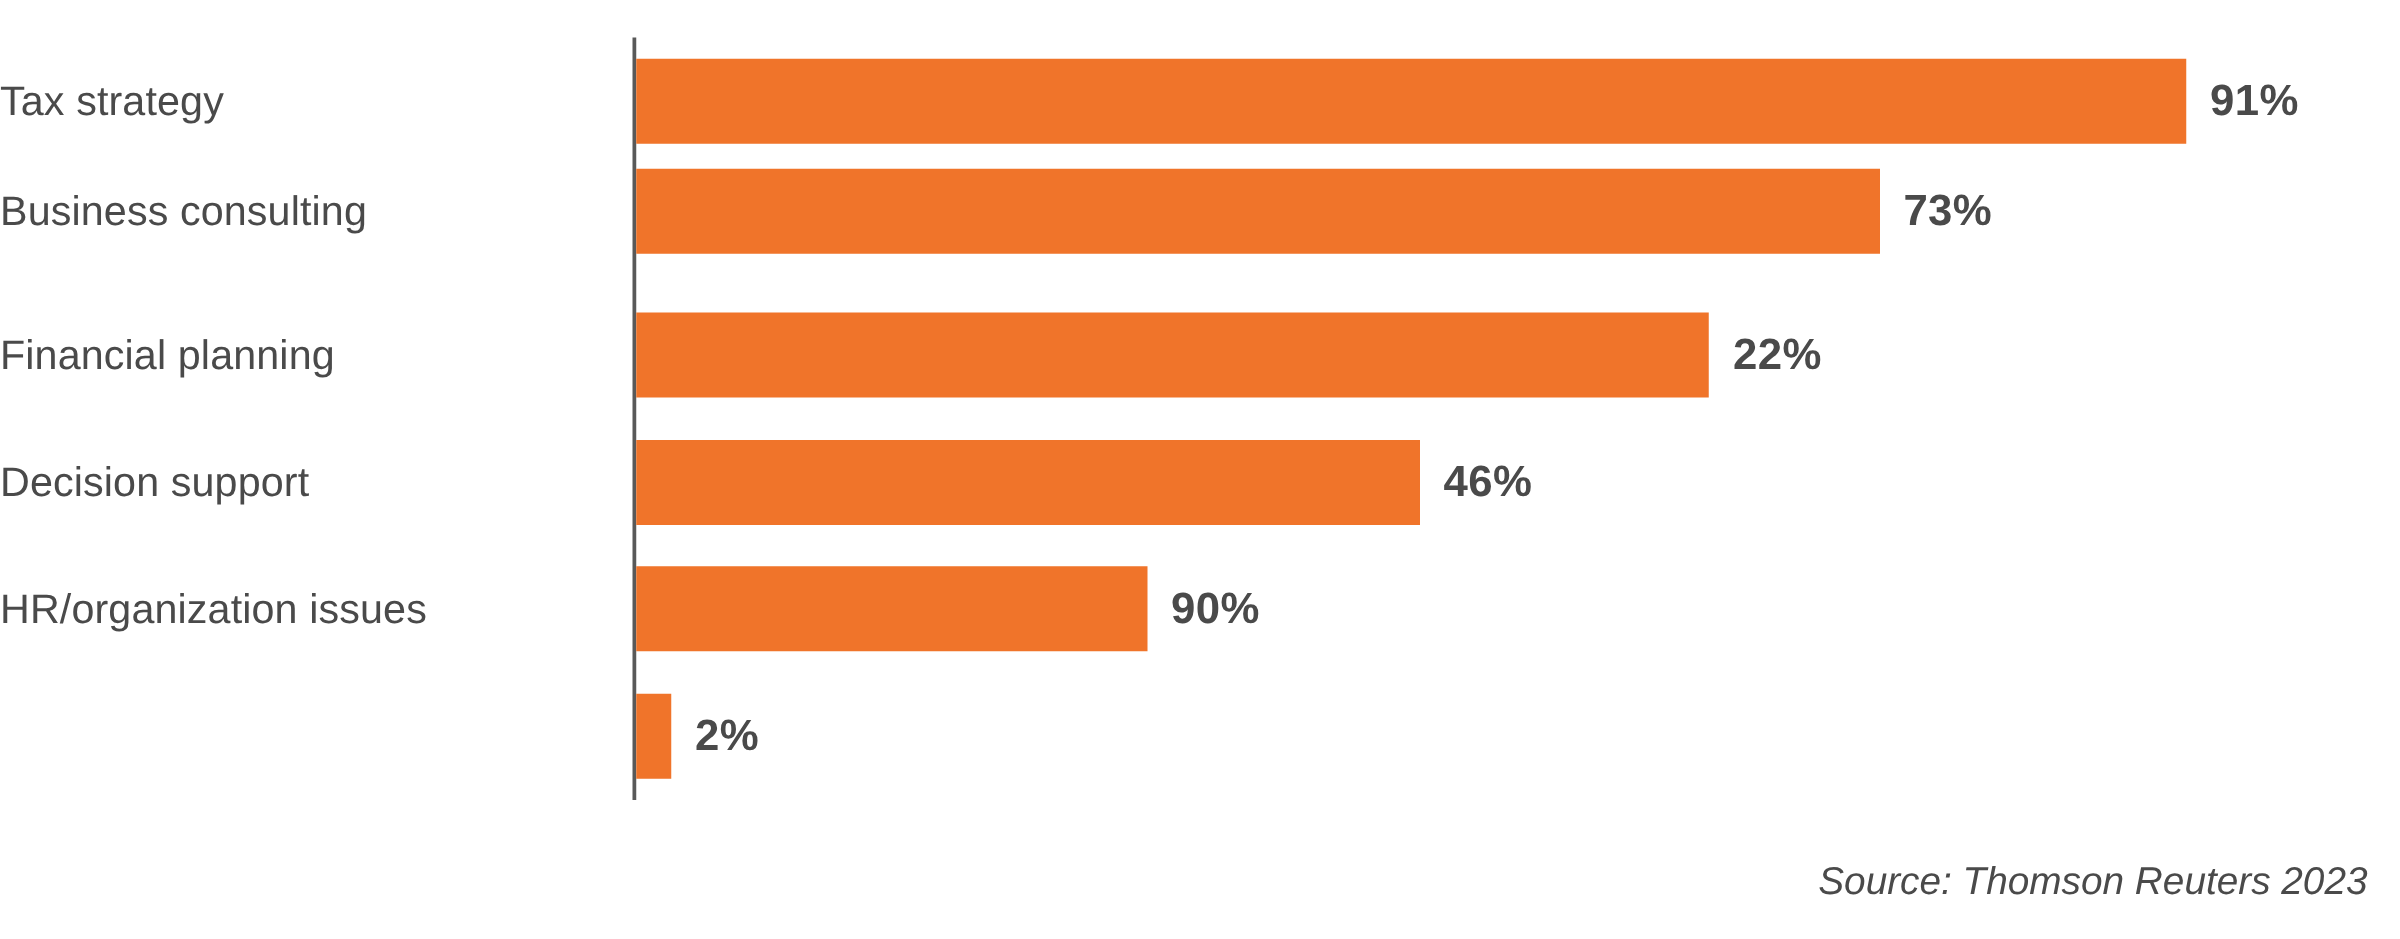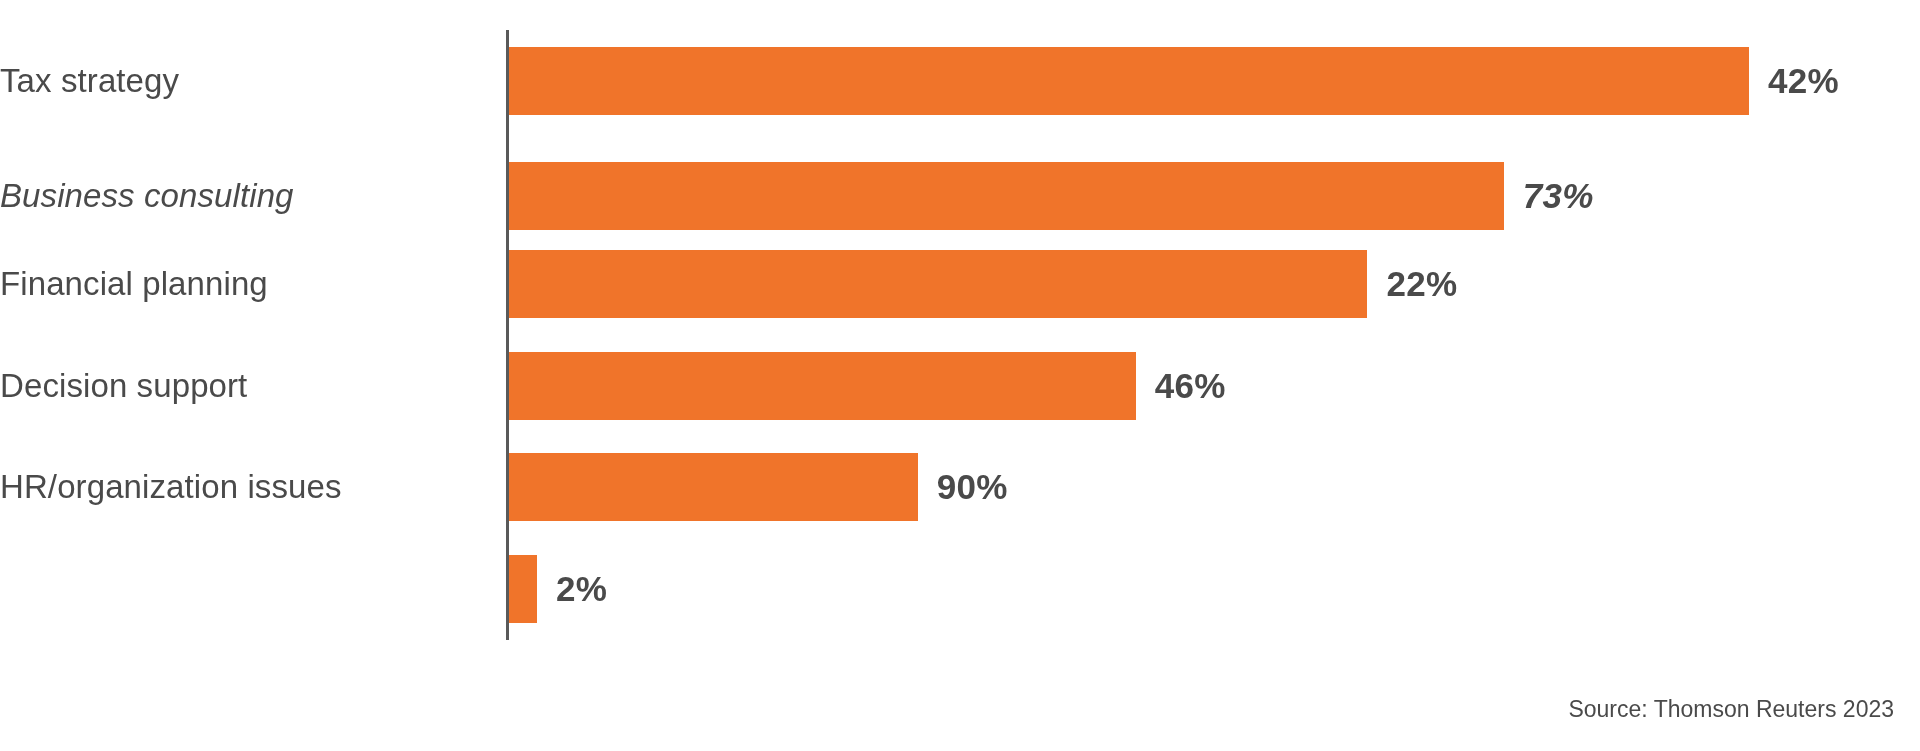--- a/index.html
+++ b/index.html
@@ -86,44 +86,45 @@
     margin-left: 19px;
     white-space: nowrap;
     letter-spacing: 0.3px;
   }
 
   
   .source {
     position: absolute;
     right: 26px;
     bottom: 28px;
-    font-size: 23px;
+    font-size: 31px;
+    font-style: italic;
     color: #4a4a4a;
     white-space: nowrap;
     margin-top: 24px;
   }
 </style>
 </head>
 <body>
 
 <div id="chart-root">
 
   <div class="plot">
 
     <div class="axis-line"></div>
 
     <div class="rows" id="rows-container">
         <div class="row" style="top: 0px; height: 101.667px;">
           <div class="cat-label">Tax strategy</div>
           <div class="bar-wrap">
             <div class="bar" style="width: 1240px; background: rgb(240, 116, 42);"></div>
-            <div class="bar-value">42%</div>
+            <div class="bar-value">91%</div>
           </div>
         </div>
-        <div class="row" style="top: 115px; height: 101.667px; font-style: italic;">
+        <div class="row" style="top: 88px; height: 101.667px;">
           <div class="cat-label">Business consulting</div>
           <div class="bar-wrap">
             <div class="bar" style="width: 994.725px; background: rgb(240, 116, 42);"></div>
             <div class="bar-value">73%</div>
           </div>
         </div>
         <div class="row" style="top: 203.333px; height: 101.667px;">
           <div class="cat-label">Financial planning</div>
           <div class="bar-wrap">
             <div class="bar" style="width: 858.462px; background: rgb(240, 116, 42);"></div>

